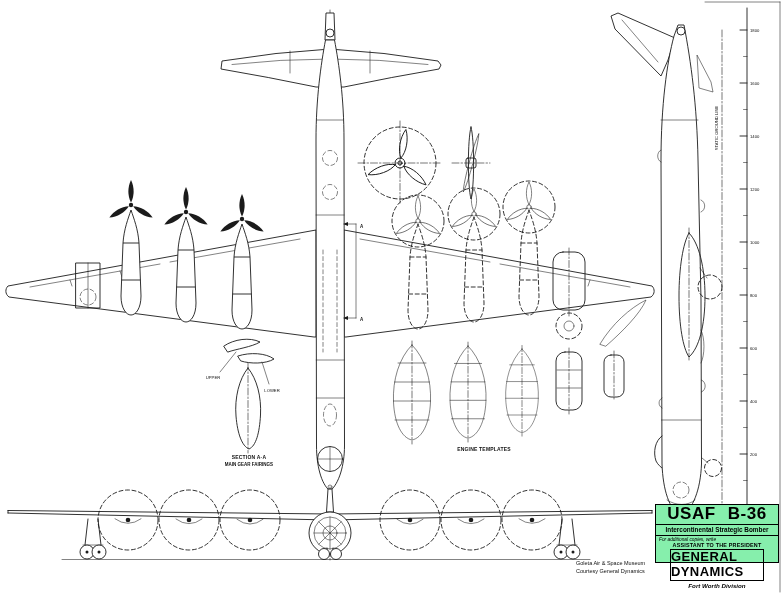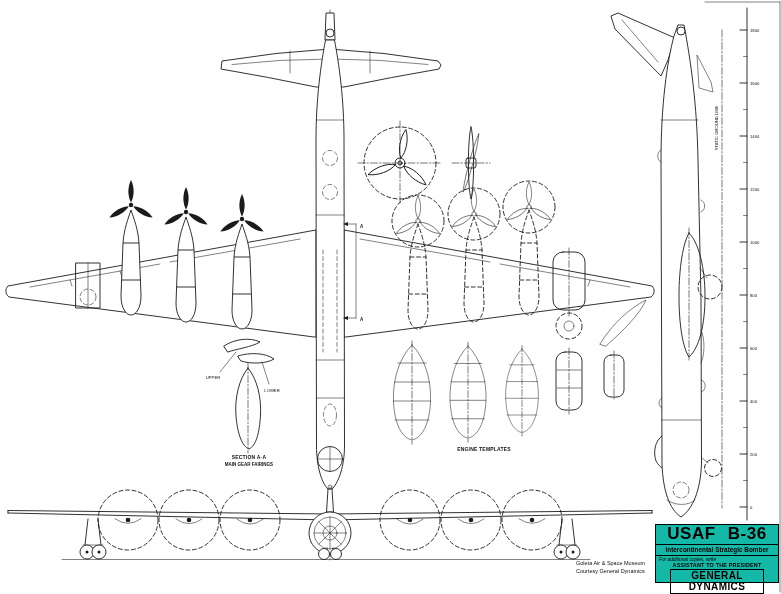--- a/index.html
+++ b/index.html
@@ -16,29 +16,29 @@
   .dark{fill:#1b1b1b;stroke:none}
   svg text{font-family:"Liberation Sans",sans-serif;fill:#111}
   .t5{font-size:5px;font-weight:bold;letter-spacing:.2px}
   .t45{font-size:4.5px;font-weight:bold}
   .t42{font-size:4.2px}
   .mid{text-anchor:middle}
 
   .credits{position:absolute;left:576px;top:560px;font-size:5.5px;line-height:1.45;color:#111}
 
   .title-block{
-    position:absolute;left:655px;top:524px;width:124px;height:59px;
-    border:1.6px solid #000;background:#14b8a6;color:#000;box-sizing:border-box;
+    position:absolute;left:655px;top:504px;width:124px;height:59px;
+    border:1.6px solid #000;background:#86efac;color:#000;box-sizing:border-box;
   }
   .tb-title{font-size:17px;font-weight:bold;text-align:center;letter-spacing:.5px;word-spacing:7px;
     border-bottom:1.6px solid #000;padding:0 0 1px 0;line-height:1.05}
   .tb-sub{font-size:6.4px;font-weight:bold;text-align:center;padding:1px 0 2px 0;border-bottom:1.6px solid #000}
   .tb-note{font-size:4.8px;font-style:italic;text-align:left;padding:1px 0 0 3px}
   .tb-contact{font-size:5.4px;font-weight:bold;text-align:center;letter-spacing:.2px}
-  .tb-company{font-size:10px;font-weight:bold;text-align:center;letter-spacing:.4px;
+  .tb-company{font-size:13px;font-weight:bold;text-align:left;letter-spacing:.4px;
     border:1.4px solid #000;margin:1px 14px 1px 14px;line-height:1.15}
   .tb-division{font-size:6.2px;font-weight:bold;font-style:italic;text-align:center}
 </style>
 </head>
 <body>
 
 <div class="sheet">
 
 <svg width="781" height="594" viewBox="0 0 781 594">
   <defs>

